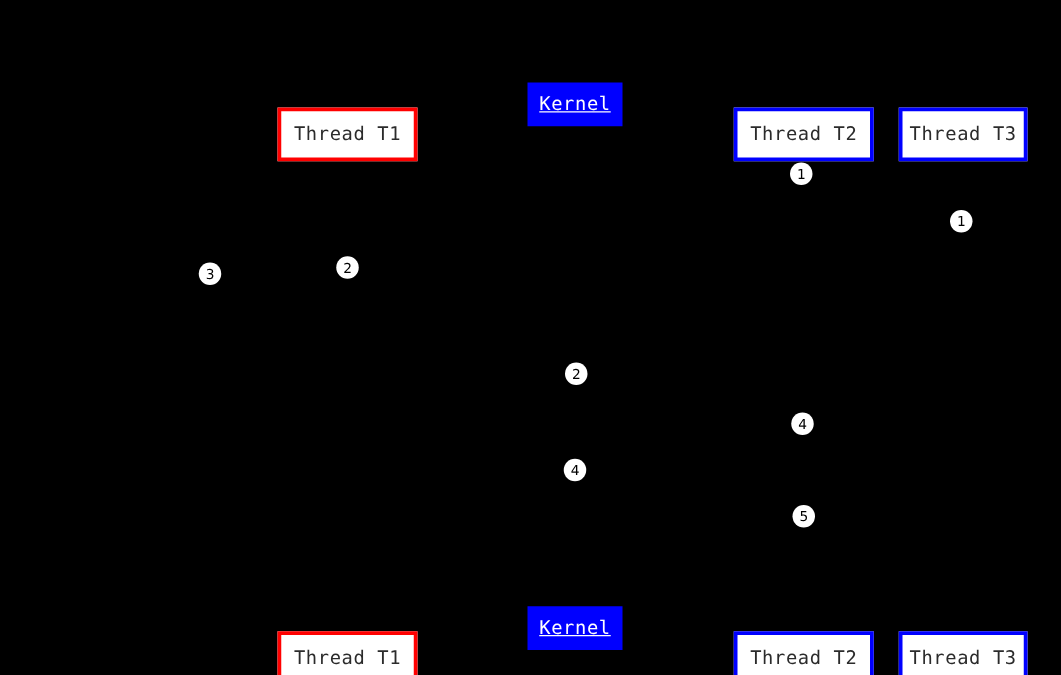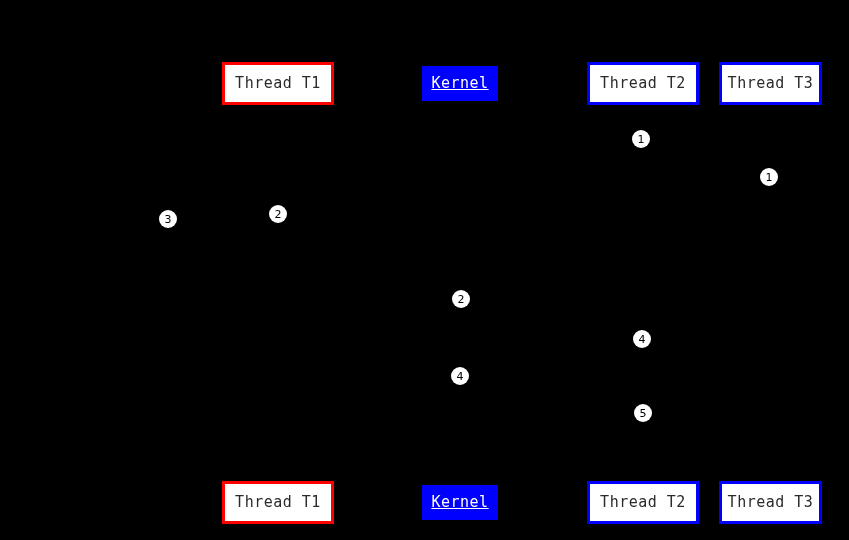--- a/index.html
+++ b/index.html
@@ -30,20 +30,21 @@
     font-size: 15px;
     letter-spacing: 0.5px;
     white-space: nowrap;
     line-height: 1;
   }
   .participant-box.outlined {
     background: #ffffff;
     color: #2b2b2b;
     border-style: solid;
     border-width: 3px;
+    margin-top: 24px;
   }
   .participant-box.filled {
     color: #ffffff;
     border: none;
     text-decoration: underline;
   }
 
   
   .lifeline {
     position: absolute;

